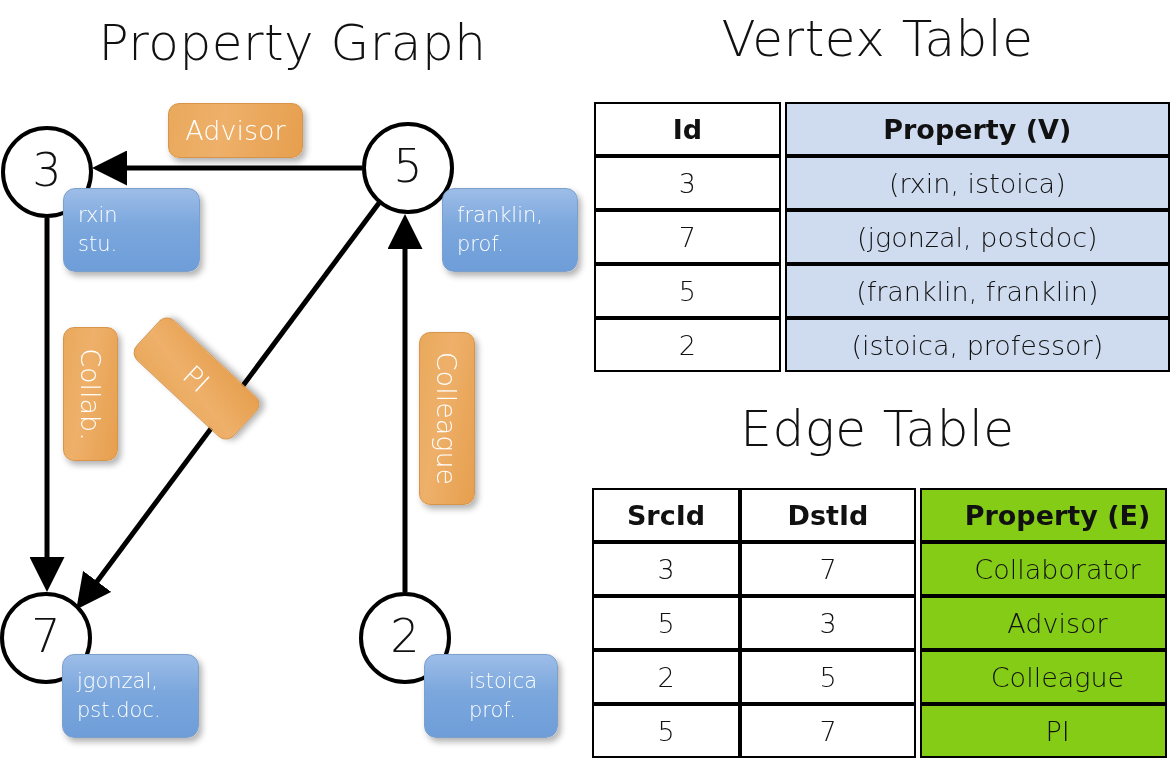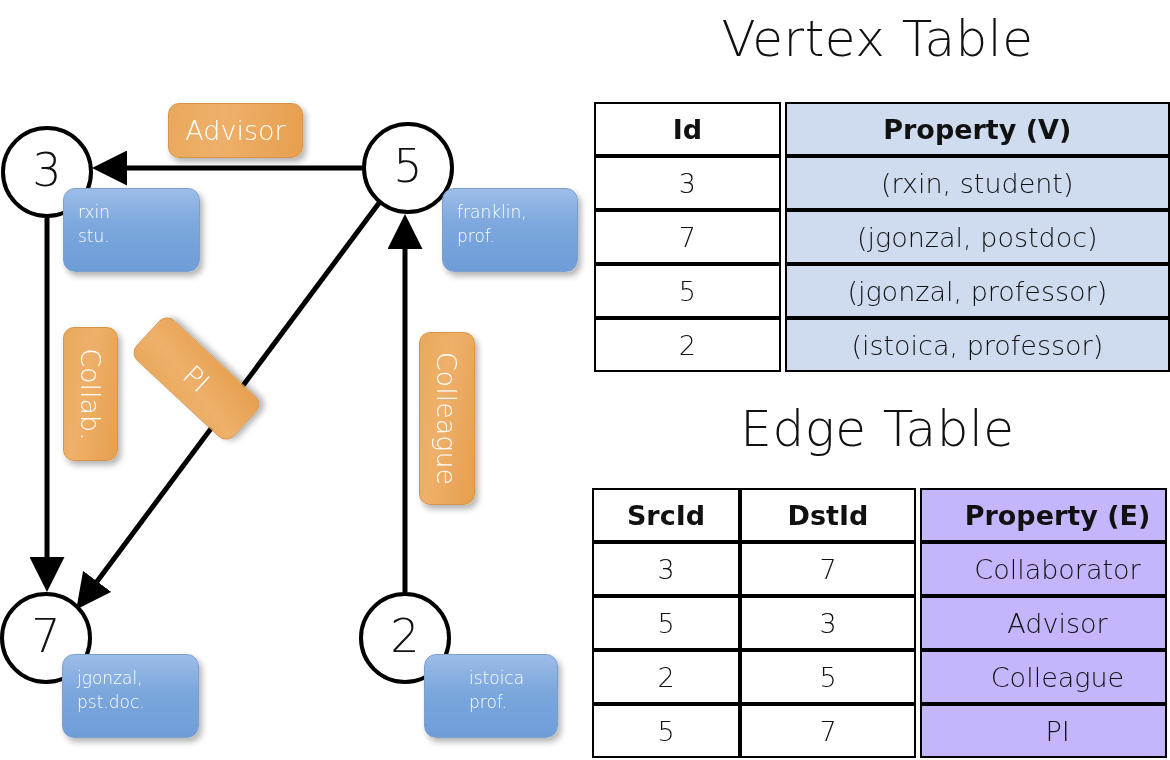--- a/index.html
+++ b/index.html
@@ -45,21 +45,21 @@
   
   .vprop{
     position:absolute;
     border-radius:12px;
     background:linear-gradient(180deg,#9dbde8 0%,#7ba7dd 45%,#6e9dd8 100%);
     border:1px solid #7ba0cc;
     box-shadow:3px 4px 6px rgba(0,0,0,0.30);
     color:#ffffff;
     font-family:"DejaVu Sans",sans-serif;
     font-weight:300;
-    font-size:17px;
+    font-size:21px;
     line-height:1.40;
     padding:12px 0 0 14px;
     box-sizing:border-box;
     white-space:pre-line;
   }
 
   
   .eprop{
     position:absolute;
     border-radius:11px;
@@ -87,39 +87,40 @@
     text-align:center;
     font-family:"DejaVu Sans",sans-serif;
     font-weight:300;
     font-size:27px;
     color:#111;
     padding:0;
     box-sizing:border-box;
   }
   .tbl td.hdr{font-weight:700;font-size:27px;}
   .tbl td.blue{background:#cfdcef;}
-  .tbl td.orange{background:#c4b5fd;padding-left:28px;}
+  .tbl td.orange{background:#84cc16;padding-left:28px;}
   .tbl td.gap{border:none;width:4px;background:#fff;padding:0;}
 
   #vertex-table{left:594px;top:102px;}
   #vertex-table td{height:54px;}
   #vertex-table td.c-id{width:196px;}
   #vertex-table td.c-prop{width:400px;}
 
   #edge-table{left:592px;top:488px;}
   #edge-table td{height:54px;}
   #edge-table td.c-src{width:148px;}
   #edge-table td.c-dst{width:176px;}
   #edge-table td.c-prop{width:247px;}
 </style>
 </head>
 <body>
 
 <div id="root">
 
+  <div class="title" id="title-graph">Property Graph</div>
   <div class="title" id="title-vertex">Vertex Table</div>
   <div class="title" id="title-edge">Edge Table</div>
 
   <div id="graph">
 
     <svg id="edges-svg" viewBox="0 0 585 760">
       <defs>
         <marker id="ah" markerWidth="7" markerHeight="7" refX="5.4" refY="3.5" orient="auto" markerUnits="strokeWidth">
           <path d="M0,0 L7,3.5 L0,7 z" fill="#000"></path>
         </marker>
@@ -176,31 +177,31 @@
   <table class="tbl" id="vertex-table">
     <tbody>
       <tr>
         <td class="c-id hdr">Id</td>
         <td class="gap"></td>
         <td class="c-prop hdr blue">Property (V)</td>
       </tr>
       <tr>
         <td class="c-id">3</td>
         <td class="gap"></td>
-        <td class="c-prop blue">(rxin, student)</td>
+        <td class="c-prop blue">(rxin, istoica)</td>
       </tr>
       <tr>
         <td class="c-id">7</td>
         <td class="gap"></td>
         <td class="c-prop blue">(jgonzal, postdoc)</td>
       </tr>
       <tr>
         <td class="c-id">5</td>
         <td class="gap"></td>
-        <td class="c-prop blue">(jgonzal, professor)</td>
+        <td class="c-prop blue">(franklin, franklin)</td>
       </tr>
       <tr>
         <td class="c-id">2</td>
         <td class="gap"></td>
         <td class="c-prop blue">(istoica, professor)</td>
       </tr>
     </tbody>
   </table>
 
   <table class="tbl" id="edge-table">

